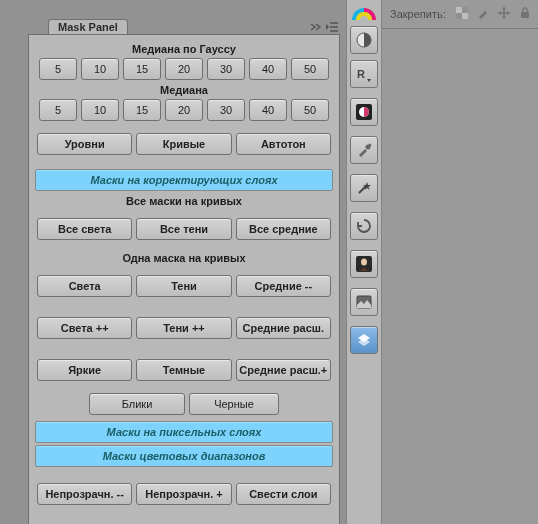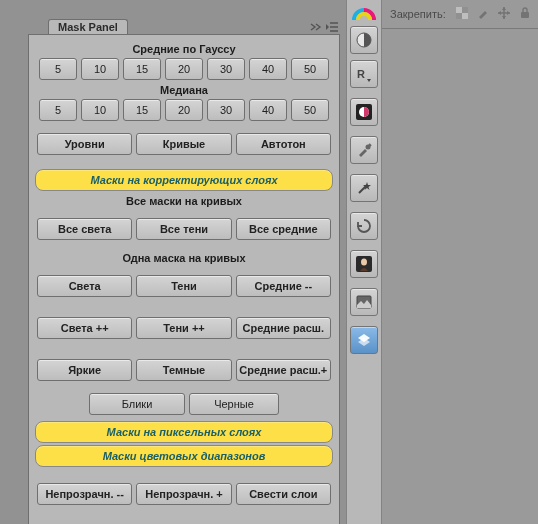--- a/index.html
+++ b/index.html
@@ -7,21 +7,21 @@
 
 .panel-frame { position: absolute; left: 28px; top: 16px; width: 312px; }
 .panel-tab-bar { height: 18px; display: flex; align-items: flex-end; margin-left: 20px; }
 .panel-tab { background: #b8b8b8; border: 1px solid #6f6f6f; border-bottom: none; border-radius: 3px 3px 0 0; padding: 1px 9px; font-size: 11px; font-weight: bold; color: #2b2b2b; }
 .tab-spacer { flex: 1; }
 .tab-ctrl { width: 16px; height: 14px; display: flex; align-items: center; justify-content: center; opacity: .65; cursor: pointer; }
 .panel-body { background: #b8b8b8; border: 1px solid #6f6f6f; padding: 4px 6px 18px; }
 
 .section-title { text-align: center; font-size: 11px; font-weight: bold; color: #1c1c1c; margin-top: 4px; margin-bottom: 3px; }
 .teal-title { text-align: center; font-size: 11px; font-weight: bold; color: #1b5f66; font-style: italic; padding: 4px 0; }
-.divider-block { background: #fde047; border: 1px solid #888; border-radius: 8px; margin-top: 6px; box-shadow: inset 0 1px 0 rgba(255,255,255,.25); }
+.divider-block { background: #7dd3fc; border: 1px solid #888; border-radius: 2px; margin-top: 6px; box-shadow: inset 0 1px 0 rgba(255,255,255,.25); }
 
 .btn-row { display: flex; gap: 4px; justify-content: center; margin-bottom: 4px; }
 .btn { background: linear-gradient(#d4d4d4,#bdbdbd); border: 1px solid #6f6f6f; border-radius: 3px; font-size: 11px; color: #222; height: 22px; display: flex; align-items: center; justify-content: center; cursor: pointer; box-shadow: inset 0 1px 0 rgba(255,255,255,.5); }
 .btn-sm { width: 38px; }
 .btn-third { flex: 1; }
 .row-pad { padding: 8px 2px; font-weight: bold; }
 
 .right-strip { position: absolute; left: 346px; top: 0; width: 36px; height: 524px; background: #b8b8b8; border-left: 1px solid #838383; border-right: 1px solid #838383; display: flex; flex-direction: column; align-items: center; padding-top: 4px; gap: 6px; }
 .tool { width: 28px; height: 28px; background: linear-gradient(#d4d4d4,#b8b8b8); border: 1px solid #747474; border-radius: 3px; display: flex; align-items: center; justify-content: center; cursor: pointer; box-shadow: inset 0 1px 0 rgba(255,255,255,.45); }
 .tool.sep { margin-top: 4px; }
@@ -138,21 +138,21 @@
       </div>
     <div class="tab-ctrl">
         <svg width="12" height="10">
           <path d="M4 1 H12 M4 5 H12 M4 9 H12" stroke="#333" stroke-width="1.4"></path>
           <path d="M0 2 L3 5 L0 8 Z" fill="#333"></path>
         </svg>
       </div>
   </div>
   <div class="panel-body">
 
-    <div class="section-title">Средние по Гауссу</div>
+    <div class="section-title">Медиана по Гауссу</div>
     <div class="btn-row">
       <div class="btn btn-sm">5</div>
       <div class="btn btn-sm">10</div>
       <div class="btn btn-sm">15</div>
       <div class="btn btn-sm">20</div>
       <div class="btn btn-sm">30</div>
       <div class="btn btn-sm">40</div>
       <div class="btn btn-sm">50</div>
     </div>
 

